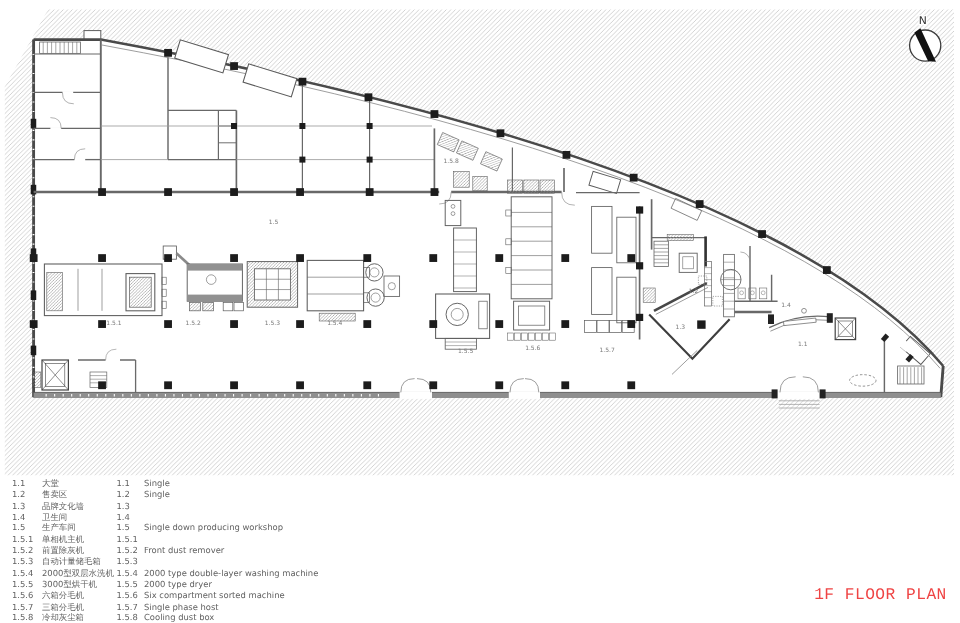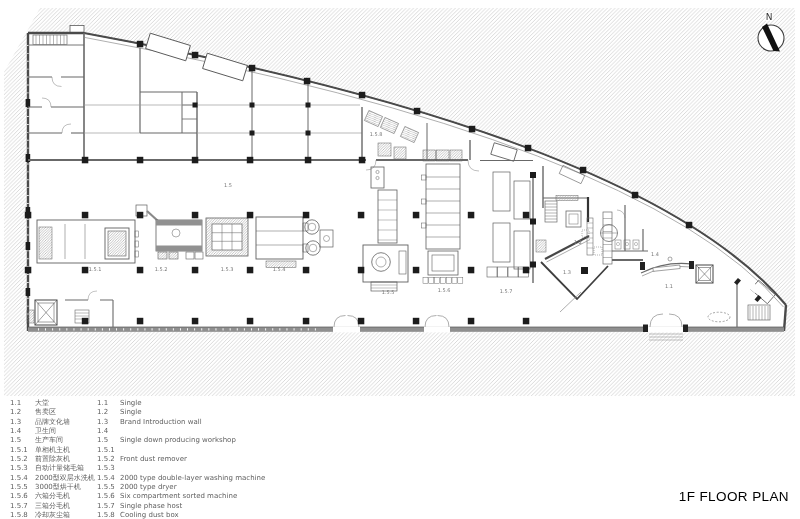--- a/index.html
+++ b/index.html
@@ -9,21 +9,21 @@
   }
   #plan-wrap{position:absolute;left:0;top:0;width:800px;height:398px;}
   .legend{
     position:absolute;left:10px;top:399px;width:420px;
     font-size:7px;line-height:9.35px;color:#5f5f5f;letter-spacing:0px;
   }
   .lrow{display:grid;grid-template-columns:25px 62px 23px auto;height:9.35px;white-space:nowrap;}
   .lrow span{display:block;}
   .title{
     position:absolute;right:11px;top:489px;
-    font-family:Liberation Sans, sans-serif;font-size:13.5px;color:#000000;
+    font-family:Liberation Mono, monospace;font-size:13.5px;color:#ef4444;
     letter-spacing:0.4px;white-space:nowrap;
   }
   svg text{font-family:"DejaVu Sans",sans-serif;}
 </style>
 </head>
 <body>
 
 <div id="plan-wrap">
 <svg viewBox="0 0 800 398" width="800" height="398">
   <defs>
@@ -410,21 +410,20 @@
   <div class="lrow">
       <span>1.2</span>
       <span>售卖区</span>
       <span>1.2</span>
       <span>Single</span>
     </div>
   <div class="lrow">
       <span>1.3</span>
       <span>品牌文化墙</span>
       <span>1.3</span>
-      <span>Brand Introduction wall</span>
     </div>
   <div class="lrow">
       <span>1.4</span>
       <span>卫生间</span>
       <span>1.4</span>
     </div>
   <div class="lrow">
       <span>1.5</span>
       <span>生产车间</span>
       <span>1.5</span>

